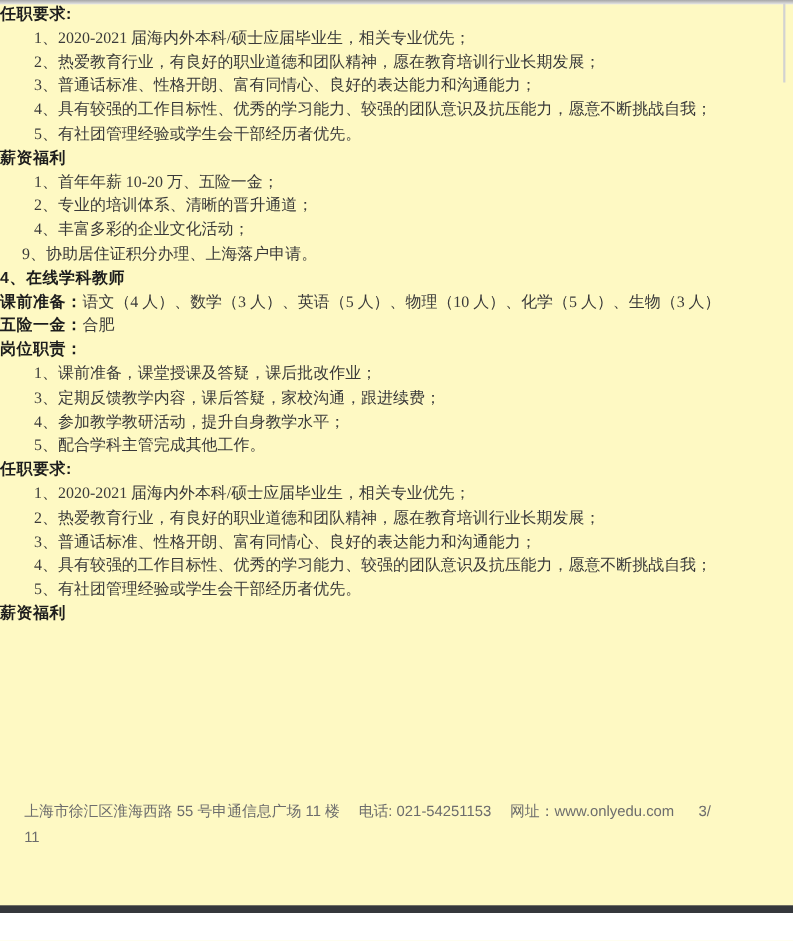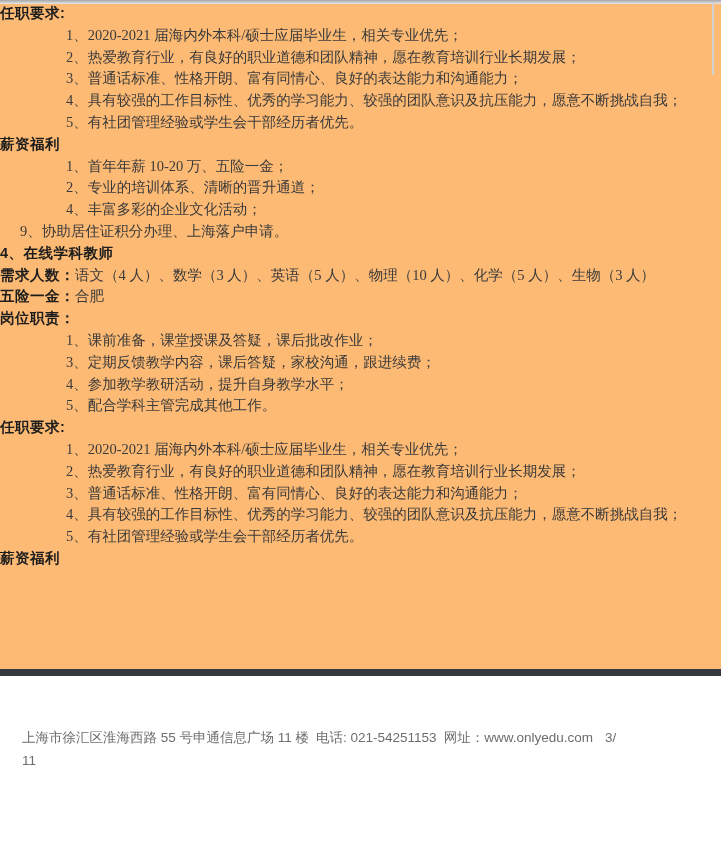--- a/index.html
+++ b/index.html
@@ -10,22 +10,22 @@
   body {
     width: 721px;
     height: 855px;
     overflow: hidden;
     position: relative;
     font-family: "Liberation Serif", "DejaVu Serif", serif;
   }
   .page {
     position: relative;
     width: 721px;
-    height: 676px;
-    background: #fdba74;
+    height: 830px;
+    background: #fef9c3;
   }
   .top-edge {
     position: absolute;
     top: 0; left: 0;
     width: 721px; height: 4px;
     background: linear-gradient(#a6a6a6, #e7e7e7);
   }
   .right-edge {
     position: absolute;
     top: 3px; left: 712px;
@@ -45,21 +45,20 @@
     font-weight: 700;
     color: #1d1d1d;
     margin-left: 55px;
     font-family: "Liberation Sans", "DejaVu Sans", sans-serif;
     letter-spacing: 0.5px;
   }
   .item {
     margin-left: 55px;
     margin-right: 68px;
     text-indent: 31px;
-    padding-left: 35px;
   }
   .item-out {
     margin-left: 55px;
     margin-right: 68px;
     text-indent: 20px;
   }
   .job-title {
     font-weight: 700;
     color: #1d1d1d;
     margin-left: 30px;
@@ -82,21 +81,21 @@
     left: 22px;
     right: 24px;
     top: 726px;
     font-family: "Liberation Sans", "DejaVu Sans", sans-serif;
     font-size: 13.5px;
     color: #6d6d6d;
     line-height: 23px;
   }
   .footer-line1 {
     display: flex;
-    gap: 7px;
+    gap: 17px;
     white-space: nowrap;
   }
   .footer-page-no { margin-left: 5px; }
   .bottom-bar {
     position: absolute;
     left: 0; bottom: 0;
     width: 721px; height: 7px;
     background: #35383c;
   }
 </style>
@@ -117,21 +116,21 @@
     <p class="item">5、有社团管理经验或学生会干部经历者优先。</p>
 
     <p class="h">薪资福利</p>
     <p class="item">1、首年年薪 10-20 万、五险一金；</p>
     <p class="item">2、专业的培训体系、清晰的晋升通道；</p>
     <p class="item">4、丰富多彩的企业文化活动；</p>
     <p class="item-out">9、协助居住证积分办理、上海落户申请。</p>
 
     <p class="job-title">4、在线学科教师</p>
 
-    <p class="kv"><span class="k">需求人数：</span><span>语文（4 人）、数学（3 人）、英语（5 人）、物理（10 人）、化学（5 人）、生物（3 人）</span></p>
+    <p class="kv"><span class="k">课前准备：</span><span>语文（4 人）、数学（3 人）、英语（5 人）、物理（10 人）、化学（5 人）、生物（3 人）</span></p>
 
     <p class="kv"><span class="k">五险一金：</span><span>合肥</span></p>
 
     <p class="h">岗位职责：</p>
     <p class="item">1、课前准备，课堂授课及答疑，课后批改作业；</p>
     <p class="item">3、定期反馈教学内容，课后答疑，家校沟通，跟进续费；</p>
     <p class="item">4、参加教学教研活动，提升自身教学水平；</p>
     <p class="item">5、配合学科主管完成其他工作。</p>
 
     <p class="h">任职要求:</p>

